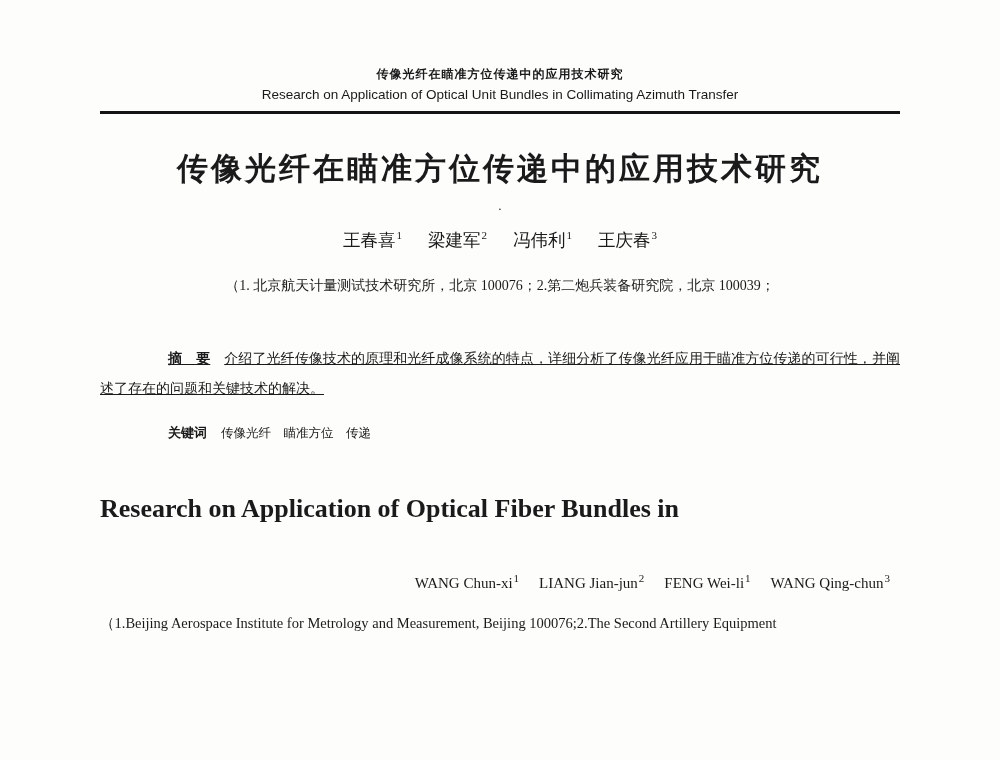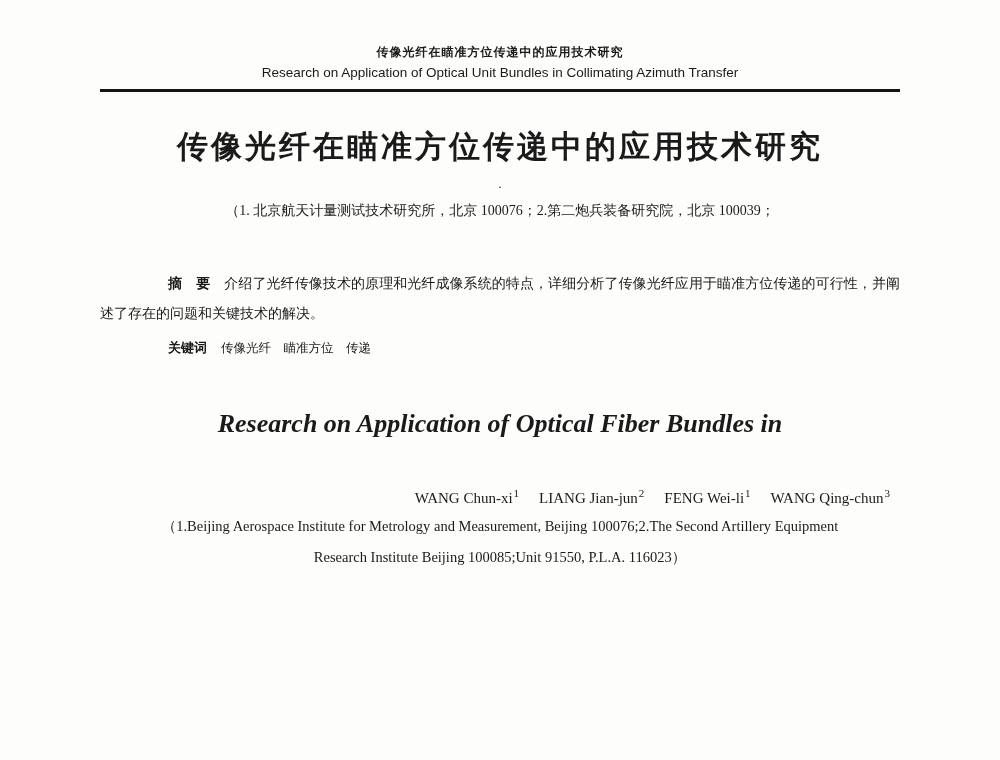--- a/index.html
+++ b/index.html
@@ -8,21 +8,21 @@
     height: 760px;
     overflow: hidden;
     background: #fdfdfb;
     color: #1a1a1a;
     font-family: "Liberation Serif", "DejaVu Serif", serif;
   }
   .page {
     position: relative;
     width: 800px;
     margin: 0 auto;
-    padding-top: 44px;
+    padding-top: 66px;
   }
   .running-head { text-align: center; }
   .rh-cn {
     font-family: "DejaVu Sans", sans-serif;
     font-weight: bold;
     font-size: 12px;
     letter-spacing: 1px;
   }
   .rh-en {
     font-family: "Liberation Sans", sans-serif;
@@ -59,76 +59,78 @@
   .authors-cn .author { margin: 0 13px; }
   .authors-cn sup, .authors-en sup {
     font-size: 11px;
     vertical-align: super;
     margin-left: 1px;
   }
   .affil-cn {
     text-align: center;
     font-size: 14px;
     line-height: 27px;
-    margin-top: 3px;
+    margin-top: 20px;
   }
   .abstract-cn {
     margin: 44px 0 0 0;
     font-size: 14px;
     line-height: 30px;
     text-align: justify;
     text-indent: 68px;
+    text-decoration: underline;
   }
   .abstract-cn .lbl, .keywords .lbl {
     font-family: "DejaVu Sans", sans-serif;
     font-weight: bold;
     margin-right: 14px;
   }
   .keywords {
-    margin: 10px 0 0 0;
+    margin: 20px 0 0 0;
     font-size: 13px;
     text-indent: 68px;
   }
   .keywords .kw-text { font-size: 12.5px; }
   .title-en {
     margin-top: 50px;
-    text-align: center;
+    text-align: left;
     font-weight: bold;
     font-size: 26px;
     line-height: 34px;
     font-family: "Liberation Serif", "DejaVu Serif", serif;
-    font-style: italic;
   }
   .authors-en {
     margin-top: 46px;
     text-align: right;
     font-size: 15px;
   }
   .authors-en .author { margin: 0 10px; }
   .affil-en {
-    margin-top: 4px;
-    text-align: center;
+    margin-top: 16px;
     font-size: 14.5px;
     line-height: 31px;
   }
 </style>
 </head>
 <body>
 
 <div class="page">
 
   <div class="running-head">
     <div class="rh-cn">传像光纤在瞄准方位传递中的应用技术研究</div>
     <div class="rh-en">Research on Application of Optical Unit Bundles in Collimating Azimuth Transfer</div>
   </div>
   <div class="head-rule"></div>
 
   <h1 class="title-cn">传像光纤在瞄准方位传递中的应用技术研究</h1>
   <div class="title-dot">·</div>
 
+  <div class="authors-cn">
+    <span class="author"><span>王春喜</span><sup>1</sup></span><span class="author"><span>梁建军</span><sup>2</sup></span><span class="author"><span>冯伟利</span><sup>1</sup></span><span class="author"><span>王庆春</span><sup>3</sup></span>
+  </div>
 
   <div class="affil-cn">
     <div>（1. 北京航天计量测试技术研究所，北京 100076；2.第二炮兵装备研究院，北京 100039；</div>
   </div>
 
   <p class="abstract-cn">
     <span class="lbl">摘　要</span><span>介绍了光纤传像技术的原理和光纤成像系统的特点，详细分析了传像光纤应用于瞄准方位传递的可行性，并阐述了存在的问题和关键技术的解决。</span>
   </p>
 
   <p class="keywords">
@@ -138,16 +140,15 @@
   <div class="title-en">
     <div>Research on Application of Optical Fiber Bundles in</div>
   </div>
 
   <div class="authors-en">
     <span class="author"><span>WANG Chun-xi</span><sup>1</sup></span><span class="author"><span>LIANG Jian-jun</span><sup>2</sup></span><span class="author"><span>FENG Wei-li</span><sup>1</sup></span><span class="author"><span>WANG Qing-chun</span><sup>3</sup></span>
   </div>
 
   <div class="affil-en">
     <div>（1.Beijing Aerospace Institute for Metrology and Measurement, Beijing 100076;2.The Second Artillery Equipment</div>
-    <div>Research Institute Beijing 100085;Unit 91550, P.L.A. 116023）</div>
   </div>
 
 </div>
 
 </body></html>

